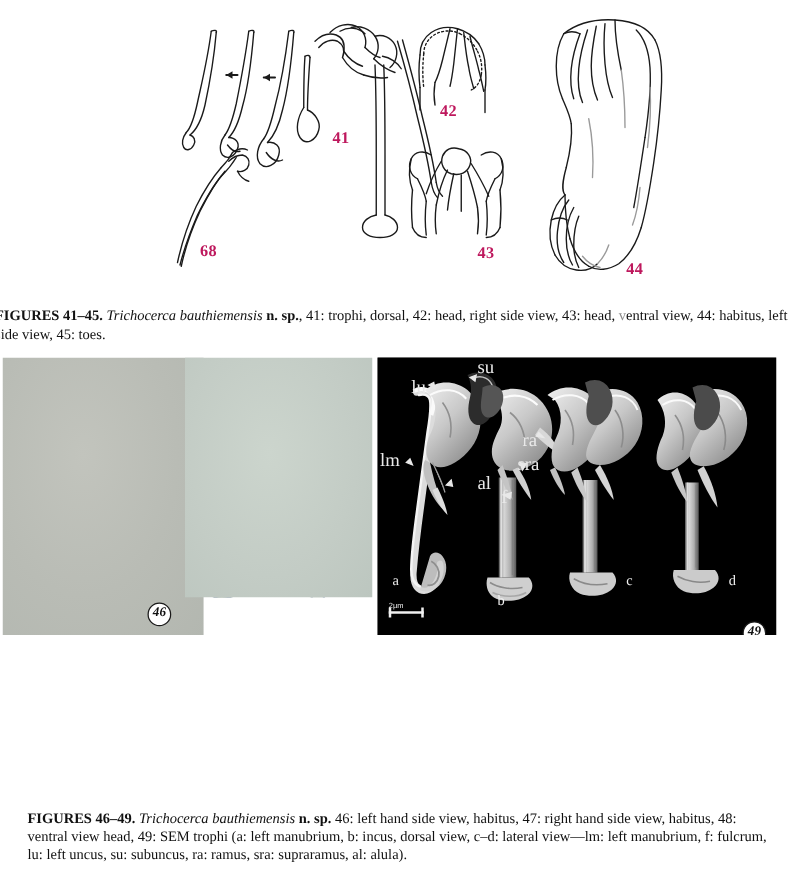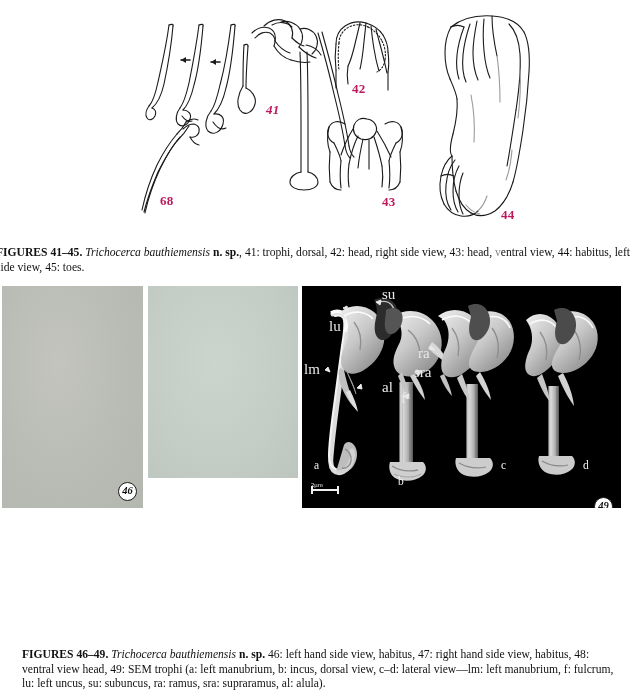--- a/index.html
+++ b/index.html
@@ -33,21 +33,21 @@
   .caption .lead{font-weight:700;}
   .caption .sp{font-style:italic;font-family:Liberation Serif, serif;}
   .caption .bold{font-weight:700;}
   .cap-top{left:-4px;top:246px;width:644px;}
   .cap-bottom{left:22px;top:648px;width:600px;}
   .faded{color:#8a8a8a;}
 
   
   .panels{position:absolute;left:0;top:286px;height:222px;}
   .panel{position:absolute;top:0;overflow:hidden;}
-  .p46{left:2px;width:141px;height:222px;}
+  .p46{left:2px;width:141px;height:222px;padding-left:20px;}
   .p47{left:148px;width:150px;height:192px;}
   .p49{left:302px;width:319px;height:222px;background:#000;}
 
   
   .lm-bg46{position:absolute;inset:0;background:
      radial-gradient(ellipse at 40% 35%, #c2c4bd 0%, #b9bcb5 55%, #b3b7b0 100%);}
   .lm-bg47{position:absolute;inset:0;background:
      radial-gradient(ellipse at 45% 40%, #ccd5cd 0%, #c3ccc5 60%, #bcc6bf 100%);}
 
   .circlenum{
@@ -254,21 +254,21 @@
           <path d="M459,166 C455,173 453,182 453,191 C453,200 455,207 458,212"></path>
           <path d="M463,173 C460,180 459,188 459,196 C459,204 461,210 463,214"></path>
           <path d="M441,176 C445,174 450,174 454,176"></path>
           <path d="M478,211 C482,207 485,202 487,196" stroke="#9a9a9a"></path>
           <path d="M466,205 C470,210 475,213 480,214" stroke="#9a9a9a"></path>
         </g>
       </g>
     </svg>
 
     
-    <div class="fignum" style="left:266px;top:102px;font-style:italic;">41</div>
+    <div class="fignum" style="left:266px;top:102px;">41</div>
     <div class="fignum" style="left:352px;top:81px;">42</div>
     <div class="fignum" style="left:382px;top:194px;">43</div>
     <div class="fignum" style="left:501px;top:207px;">44</div>
     <div class="fignum" style="left:160px;top:193px;">68</div>
   </div>
 
   <div class="caption cap-top">
     <span class="lead">FIGURES 41–45.</span>
     <span class="sp">Trichocerca bauthiemensis</span>
     <span class="bold">n. sp.</span><span>, 41: trophi, dorsal, 42: head, right side view, 43: head, </span><span class="faded">v</span><span>entral view, 44: habitus, left side view, 45: toes.</span>
@@ -514,21 +514,21 @@
           <path d="M79,14 l-5,2 l4,3 z"></path>
           <path d="M23,84 l5,2 l-2,-5 z"></path>
           <path d="M59,98 l-4,4 l5,1 z"></path>
           <path d="M127,63 l6,1 l-4,-4 z"></path>
           <path d="M114,84 l2,6 l3,-5 z"></path>
           <path d="M107,108 l-6,2 l5,3 z"></path>
         </g>
       </svg>
 
       
-      <div class="semlabel" style="left:27px;top:33px;text-align:center;">lu</div>
+      <div class="semlabel" style="left:27px;top:17px;text-align:center;">lu</div>
       <div class="semlabel" style="left:80px;top:1px;">su</div>
       <div class="semlabel" style="left:2px;top:76px;">lm</div>
       <div class="semlabel" style="left:32px;top:94px;margin-left:48px;">al</div>
       <div class="semlabel" style="left:116px;top:60px;">ra</div>
       <div class="semlabel" style="left:112px;top:79px;">sra</div>
       <div class="semlabel" style="left:99px;top:105px;">f</div>
 
       
       <div class="semletter" style="left:12px;top:174px;">a</div>
       <div class="semletter" style="left:96px;top:190px;">b</div>

